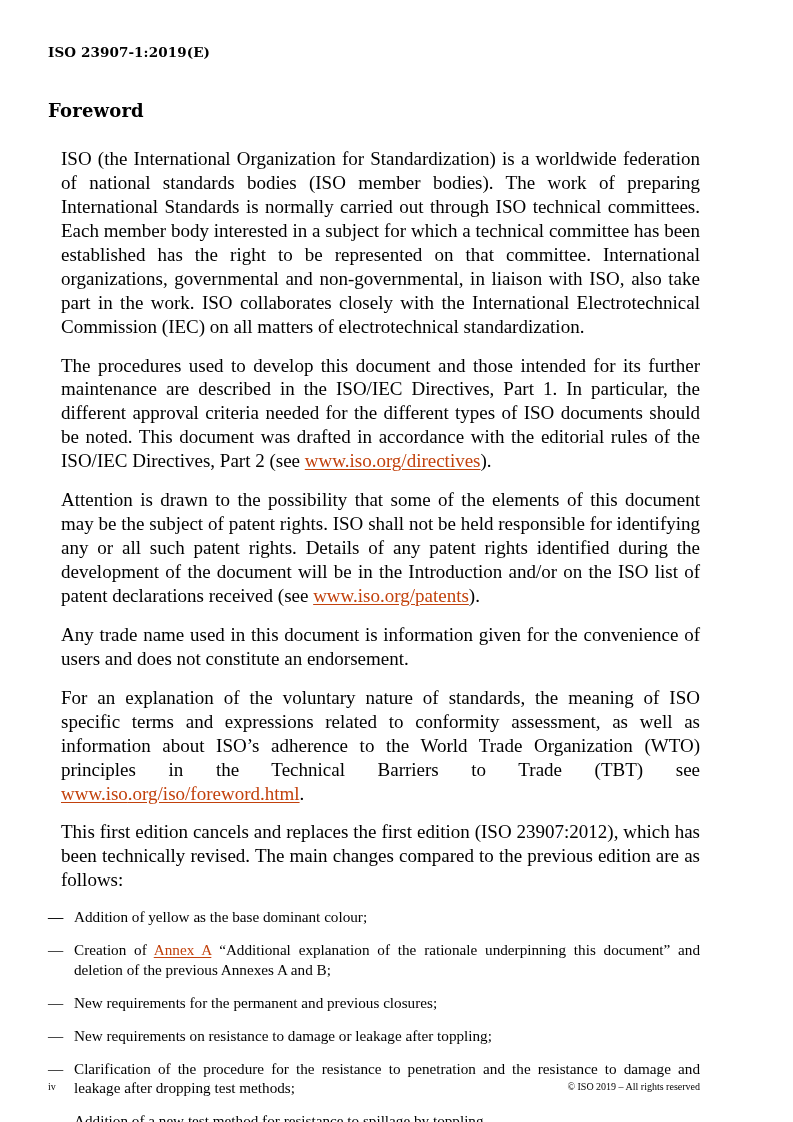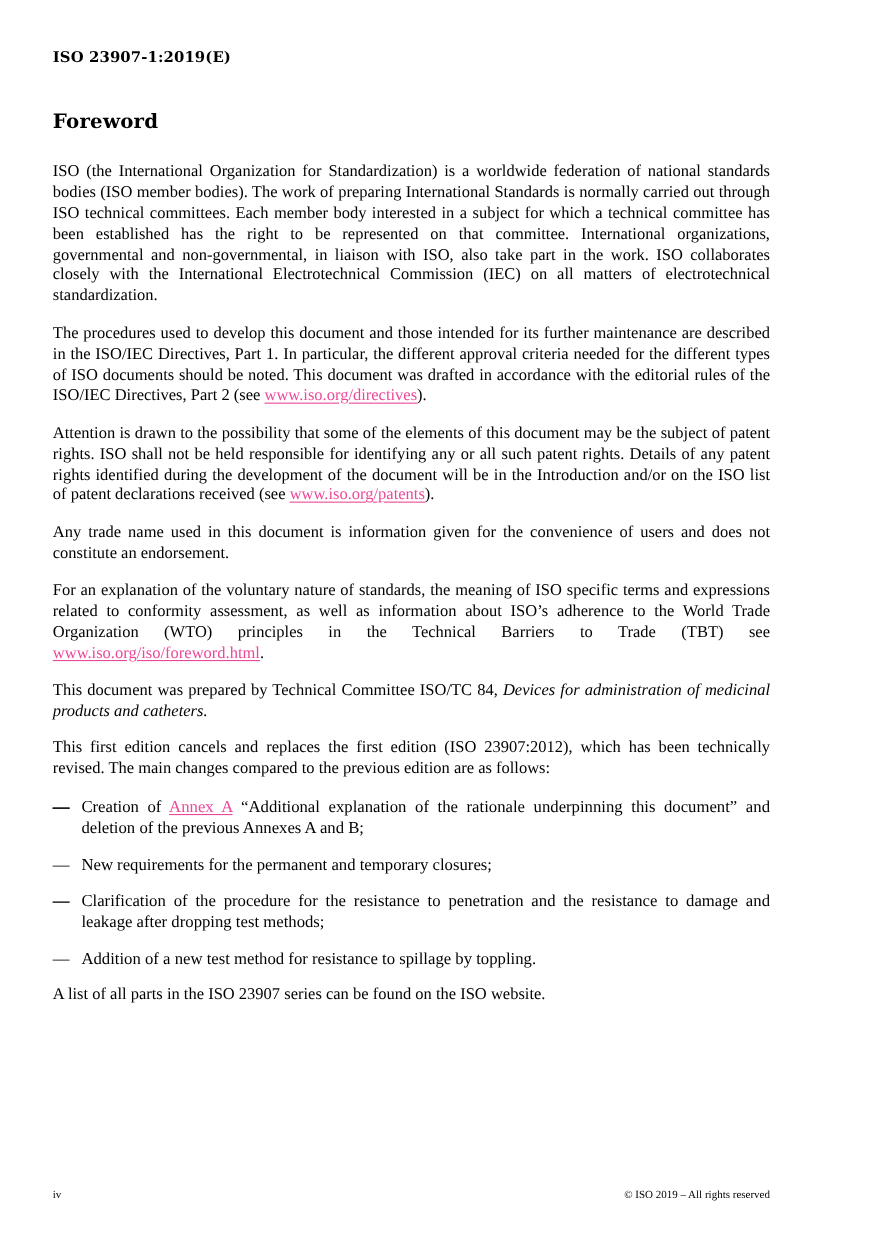--- a/index.html
+++ b/index.html
@@ -39,24 +39,24 @@
     width: 652px;
   }
   h1.section-title {
     font-family: "DejaVu Serif", serif;
     font-weight: bold;
     font-size: 18px;
     margin: 0 0 26px 0;
     letter-spacing: 0.2px;
   }
   p.para {
-    font-size: 15px;
+    font-size: 19px;
     line-height: 1.26;
     text-align: justify;
-    margin: 0 0 15px 0;
+    margin: 0 0 15px 13px;
     hyphens: auto;
   }
   .list {
     margin: 0 0 4px 0;
     padding: 0;
     list-style: none;
   }
   .list li {
     font-size: 15.2px;
     line-height: 1.26;
@@ -64,21 +64,21 @@
     margin: 0 0 14px 0;
     padding-left: 26px;
     position: relative;
   }
   .list li .dash {
     position: absolute;
     left: 0;
     top: 0;
   }
   a.link {
-    color: #ec4899;
+    color: #c2410c;
     text-underline-offset: 1.5px;
   }
   .italic { font-style: italic; }
   .footer {
     position: absolute;
     bottom: 30px;
     left: 48px;
     width: 652px;
     font-size: 10px;
   }
@@ -108,30 +108,29 @@
     <p class="para">ISO (the International Organization for Standardization) is a worldwide federation of national standards bodies (ISO member bodies). The work of preparing International Standards is normally carried out through ISO technical committees. Each member body interested in a subject for which a technical committee has been established has the right to be represented on that committee. International organizations, governmental and non-governmental, in liaison with ISO, also take part in the work. ISO collaborates closely with the International Electrotechnical Commission (IEC) on all matters of electrotechnical standardization.</p>
 
     <p class="para"><span>The procedures used to develop this document and those intended for its further maintenance are described in the ISO/IEC Directives, Part 1. In particular, the different approval criteria needed for the different types of ISO documents should be noted. This document was drafted in accordance with the editorial rules of the ISO/IEC Directives, Part 2 (see </span><a class="link" href="#">www.iso.org/directives</a><span>).</span></p>
 
     <p class="para"><span>Attention is drawn to the possibility that some of the elements of this document may be the subject of patent rights. ISO shall not be held responsible for identifying any or all such patent rights. Details of any patent rights identified during the development of the document will be in the Introduction and/or on the ISO list of patent declarations received (see </span><a class="link" href="#">www.iso.org/patents</a><span>).</span></p>
 
     <p class="para">Any trade name used in this document is information given for the convenience of users and does not constitute an endorsement.</p>
 
     <p class="para"><span>For an explanation of the voluntary nature of standards, the meaning of ISO specific terms and expressions related to conformity assessment, as well as information about ISO’s adherence to the World Trade Organization (WTO) principles in the Technical Barriers to Trade (TBT) see </span><a class="link" href="#">www.iso</a><a class="link" href="#">.org/iso/foreword.html</a><span>.</span></p>
 
-    <p class="para"><span>This document was prepared by Technical Committee ISO/TC 84, </span><span class="italic">Devices for administration of medicinal products and catheters.</span></p>
 
     <p class="para">This first edition cancels and replaces the first edition (ISO 23907:2012), which has been technically revised. The main changes compared to the previous edition are as follows:</p>
 
     <ul class="list">
       <li><span class="dash">—</span></li>
-      <li><span class="dash">—</span></li>
+      <li><span class="dash">—</span><span>Addition of yellow as the base dominant colour;</span></li>
       <li><span class="dash">—</span><span>Creation of </span><a class="link" href="#">Annex A</a><span> “Additional explanation of the rationale underpinning this document” and deletion of the previous Annexes A and B;</span></li>
-      <li><span class="dash">—</span><span>New requirements for the permanent and temporary closures;</span></li>
-      <li><span class="dash">—</span></li>
+      <li><span class="dash">—</span><span>New requirements for the permanent and previous closures;</span></li>
+      <li><span class="dash">—</span><span>New requirements on resistance to damage or leakage after toppling;</span></li>
       <li><span class="dash">—</span><span>Clarification of the procedure for the resistance to penetration and the resistance to damage and leakage after dropping test methods;</span></li>
       <li><span class="dash">—</span><span>Addition of a new test method for resistance to spillage by toppling.</span></li>
     </ul>
 
     <p class="para">A list of all parts in the ISO 23907 series can be found on the ISO website.</p>
 
 
   </div>
 
   <div class="footer clearfix">

